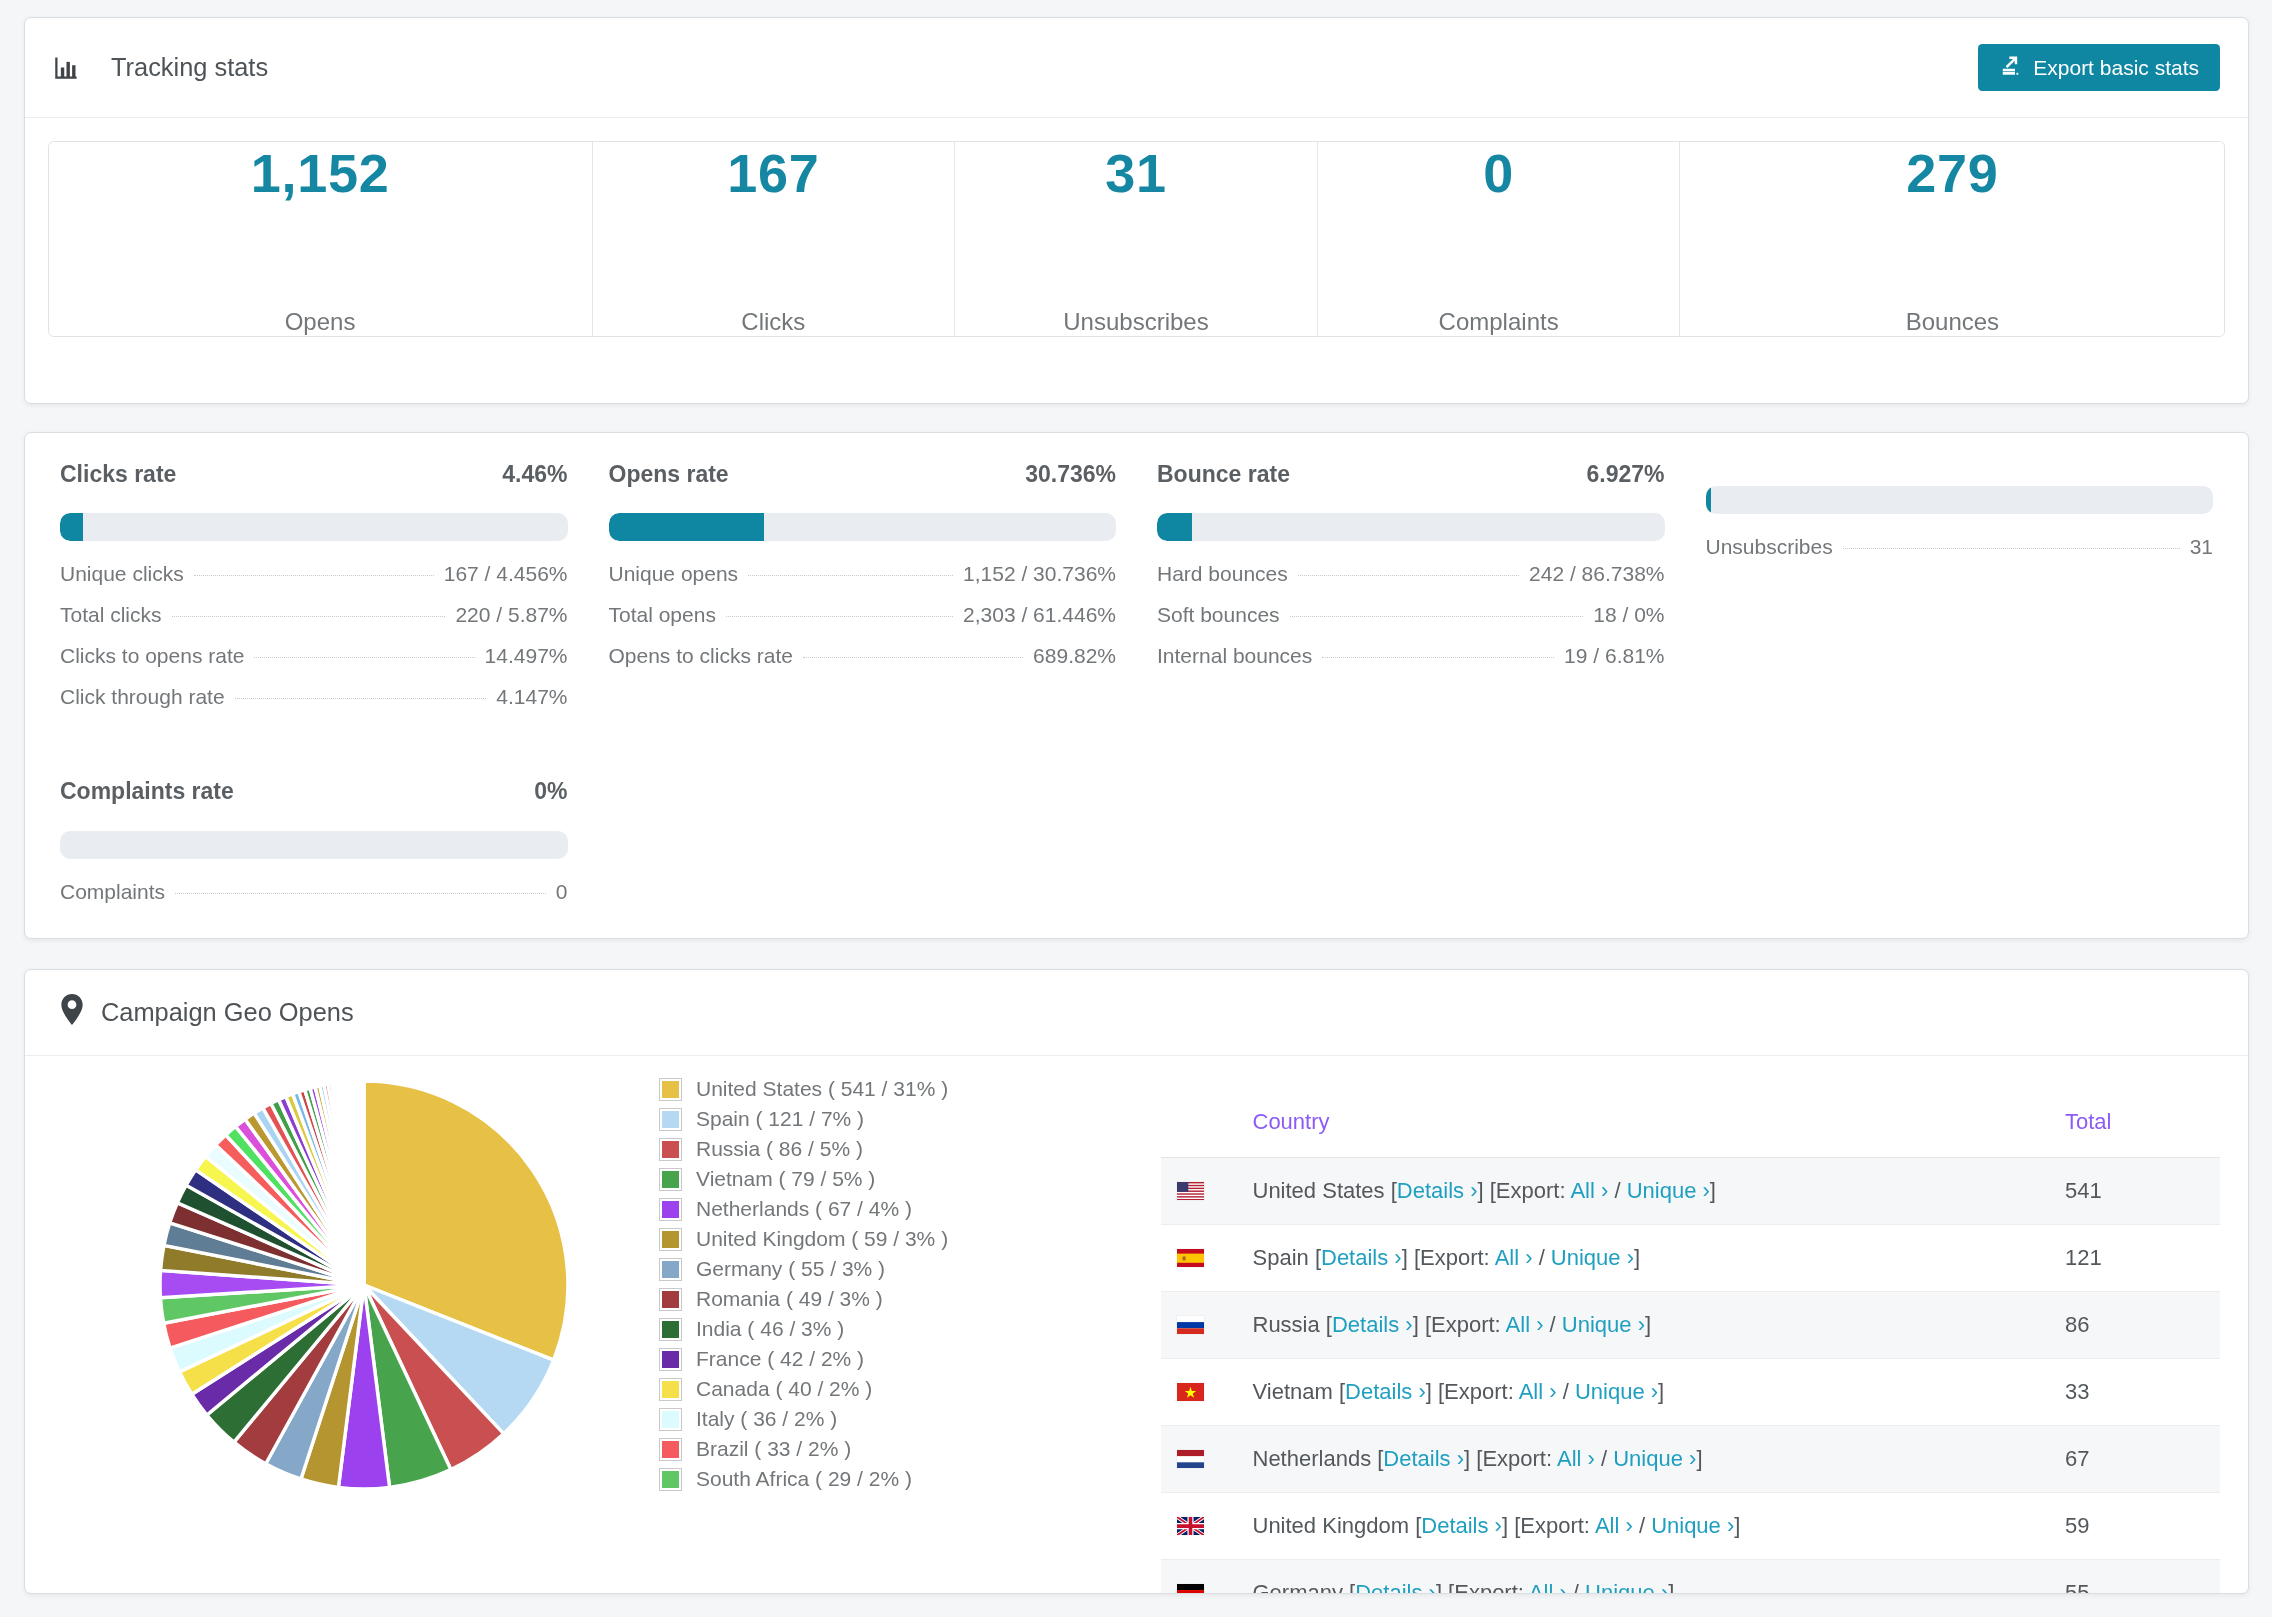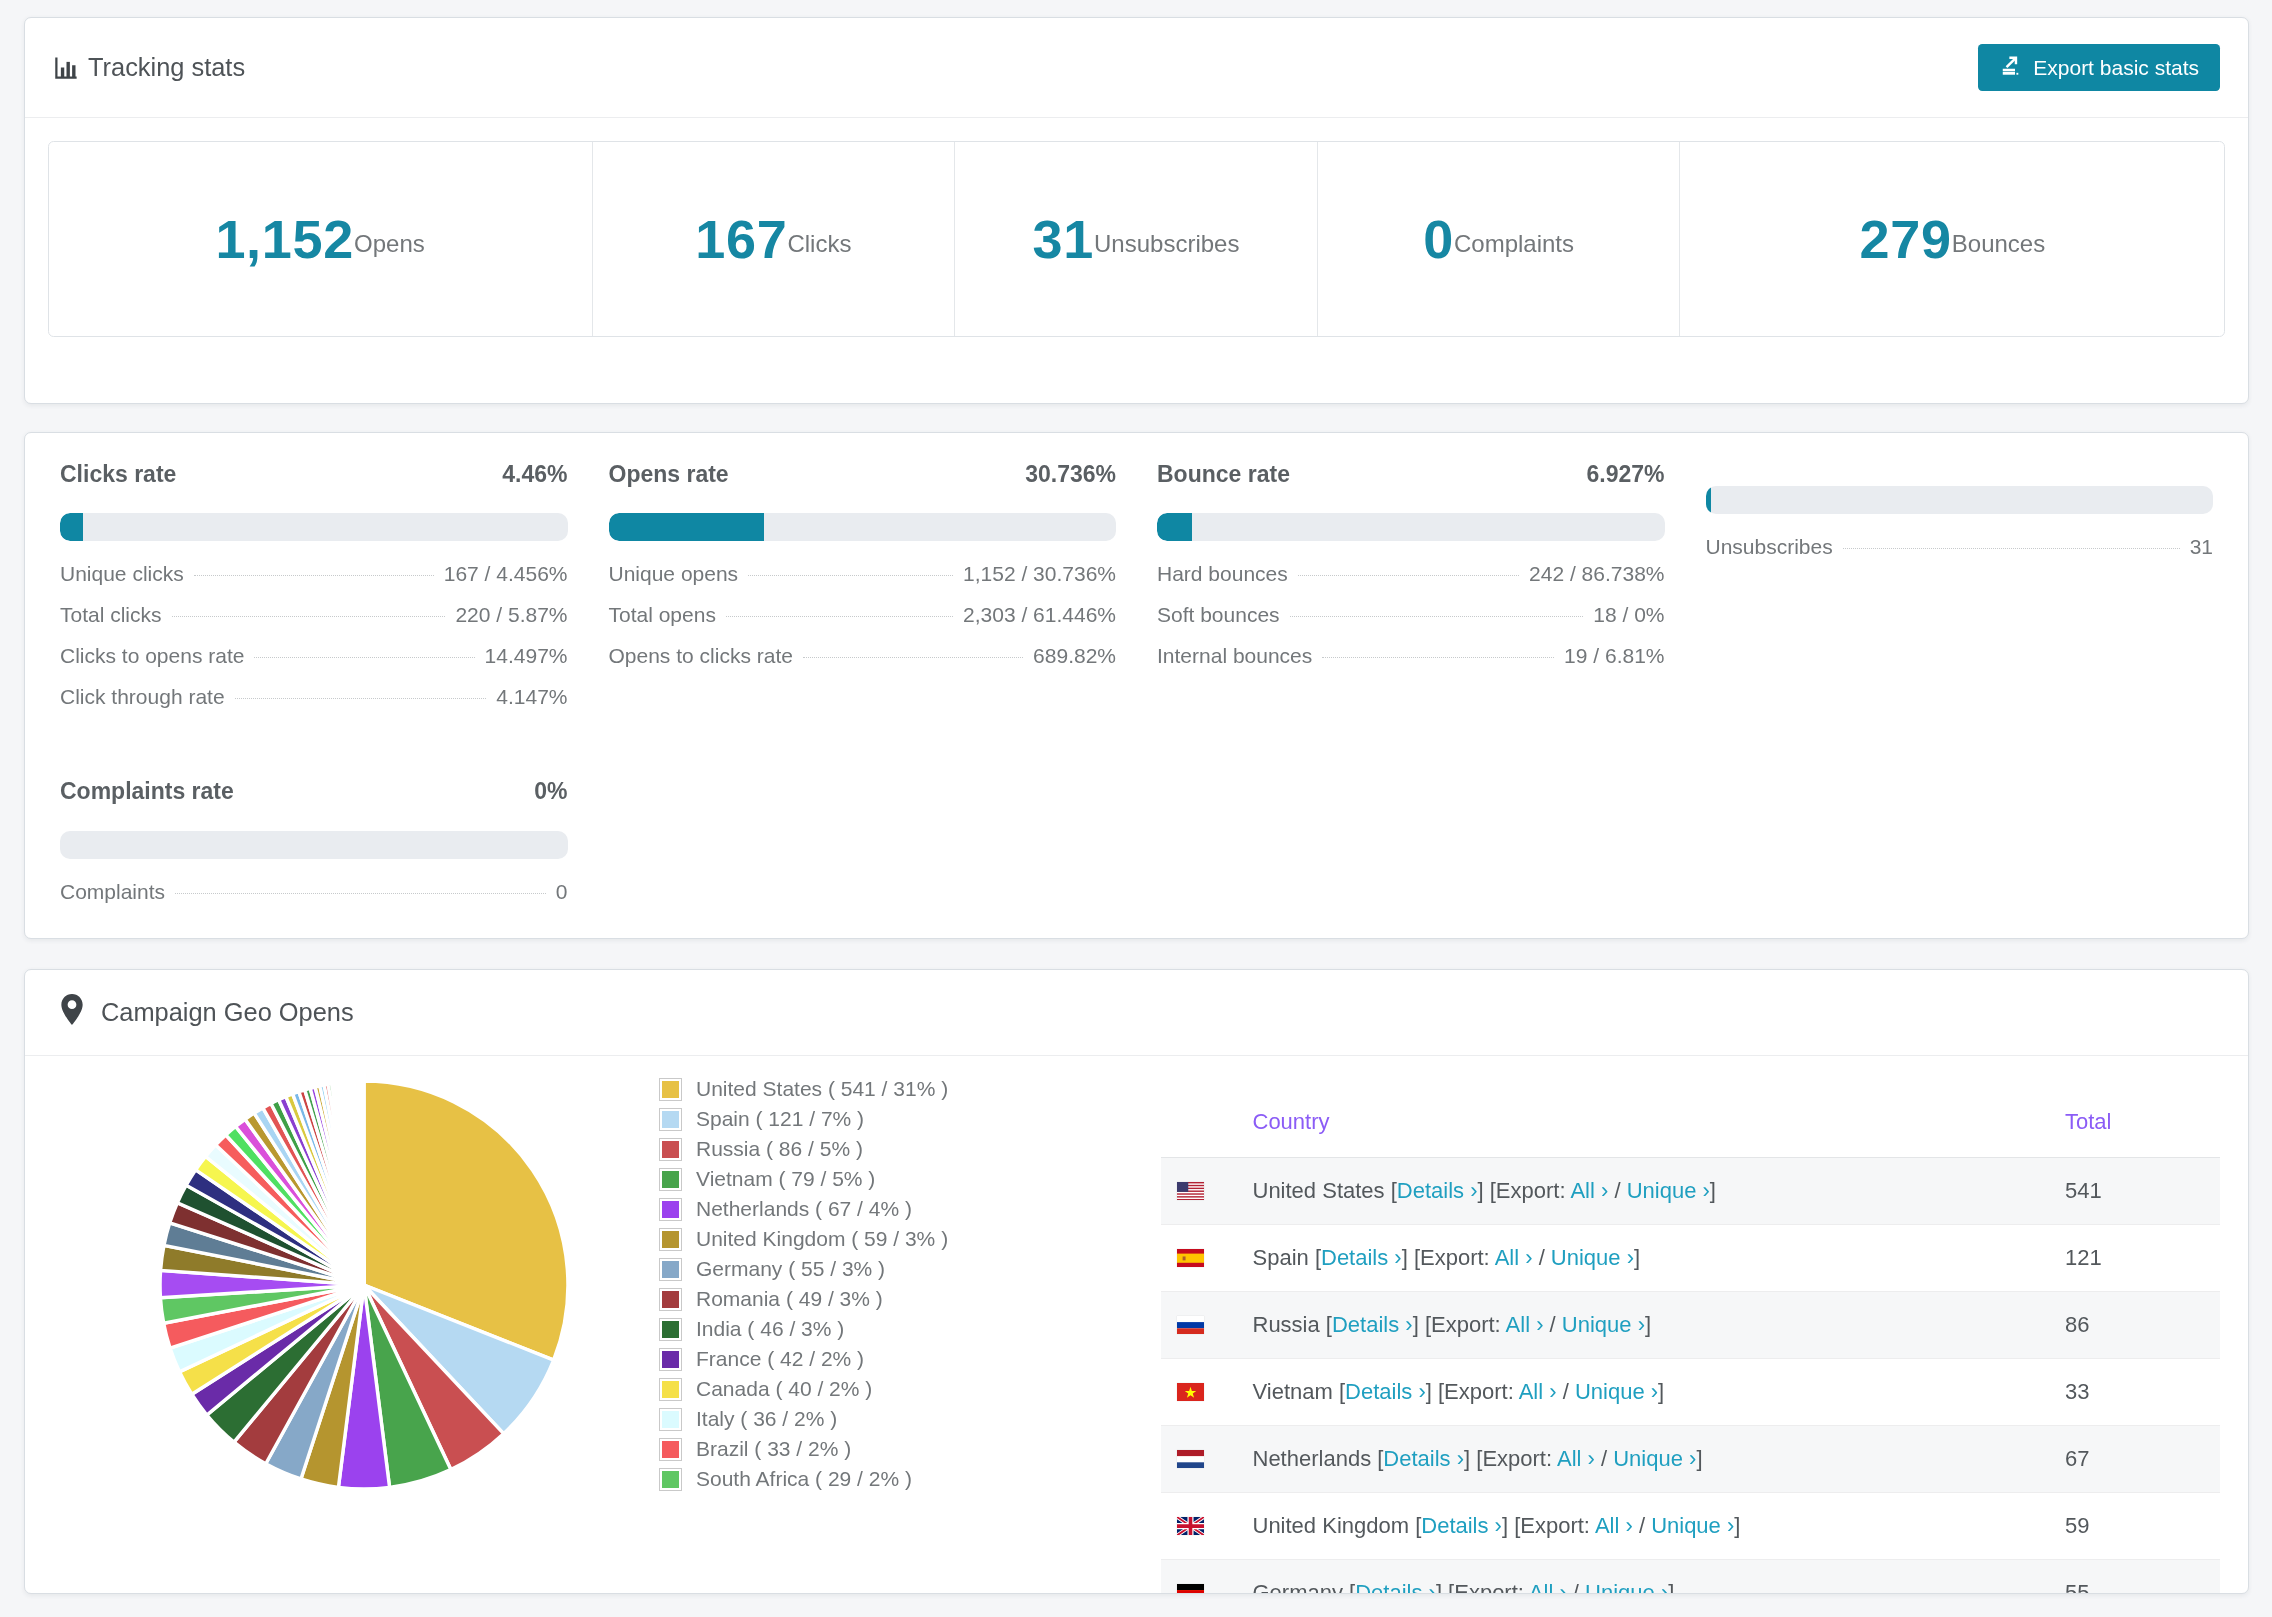--- a/index.html
+++ b/index.html
@@ -20,39 +20,39 @@
   }
   
   .card-tracking { margin-top:17px; height:387px; }
   .card-header {
     display:flex; align-items:center;
     height:100px; padding:0 28px;
     border-bottom:0.7px solid #ecedef;
   }
   .card-title {
     font-size:25.4px; color:#4e5357; font-weight:500;
-    display:flex; align-items:center; gap:8px;
+    display:flex; align-items:center; gap:31px;
   }
   .hdr-icon { display:inline-flex; align-items:center; }
   .spacer { flex:1; }
   .btn-primary {
     display:flex; align-items:center; gap:11.3px;
     background:#0f87a3; color:#ffffff;
     font-size:21px; font-weight:400;
     height:47px; padding:14px 21px;
     border:none; border-radius:4.2px; cursor:pointer;
   }
   .summary-box {
     margin:23px 22.6px 0 22.6px;
     height:196px;
     border:0.7px solid #dfe3e7; border-radius:5.6px;
     display:grid; grid-template-columns:1.5fr 1fr 1fr 1fr 1.5fr;
   }
   .summary-cell {
-    display:flex; align-items:center; justify-content:center;
+    display:flex; flex-direction:column; align-items:center; justify-content:space-between;
     border-right:0.7px solid #e4e7ea;
   }
   .summary-cell:last-child { border-right:none; }
   .summary-value { font-size:54px; font-weight:700; color:#1687a3; letter-spacing:0.7px; }
   .summary-label { font-size:24px; color:#73777a; margin-top:10px; }
 
   
   .card-rates { margin-top:28px; height:507px; padding:28px 35px; }
   .rates-grid {
     display:grid; grid-template-columns:repeat(4,1fr);

